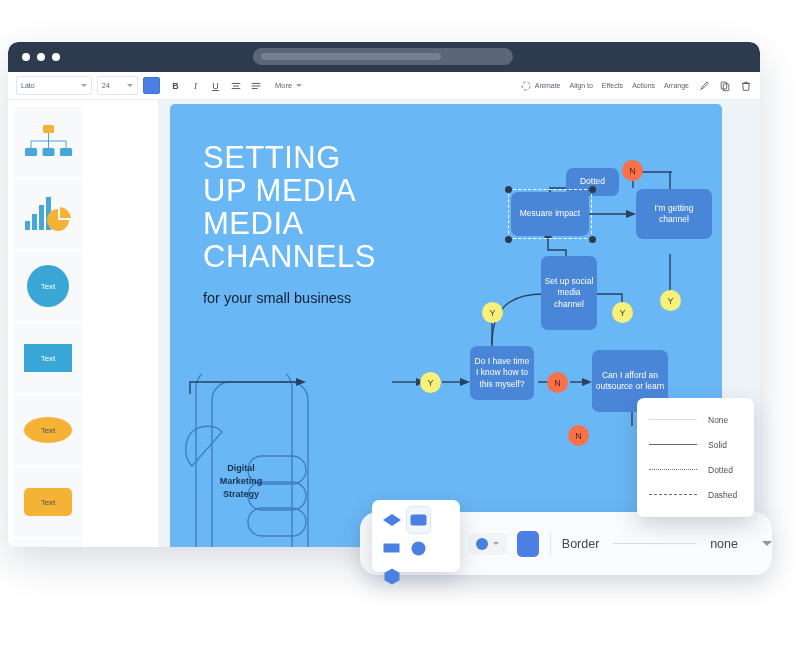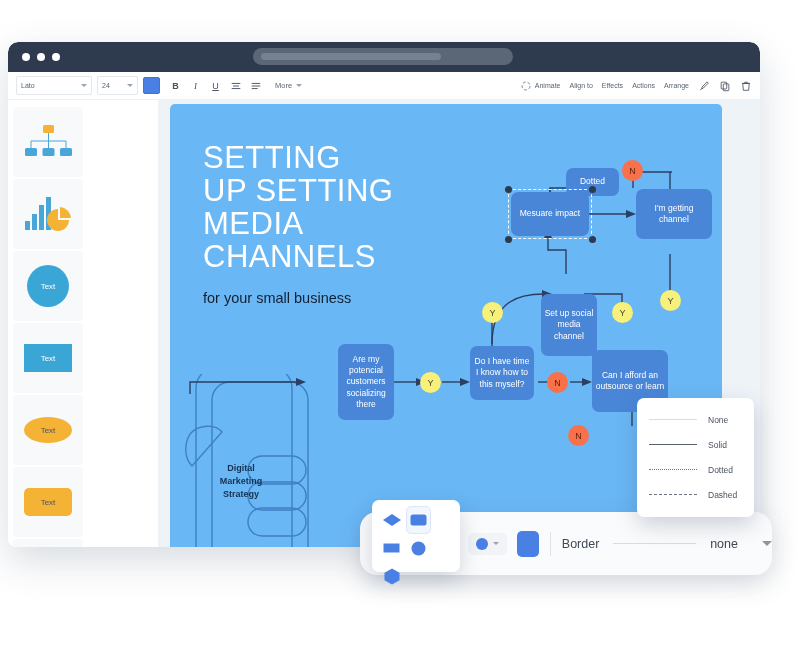--- a/index.html
+++ b/index.html
@@ -316,21 +316,21 @@
         </div>
 
       </div>
     </div>
 
     <div class="canvas-wrap">
       <div class="slide">
 
         <div class="slide-title">
           <div>SETTING</div>
-          <div>UP SETTING</div>
+          <div>UP MEDIA</div>
           <div>MEDIA</div>
           <div>CHANNELS</div>
         </div>
         <div class="slide-sub">for your small business</div>
 
         <svg class="phone-ill" width="180" height="180" viewBox="0 0 180 180">
           <g fill="none" stroke="#3f7fc4" stroke-width="1.4">
             <rect x="14" y="-6" width="96" height="200" rx="20"></rect>
             <rect x="30" y="8" width="96" height="186" rx="18"></rect>
             <path d="M8 60 C2 70 2 84 10 92 L40 58 C34 50 16 50 8 60 Z"></path>
@@ -406,27 +406,24 @@
         <div class="sel-box" style="left:338px;top:85px;width:84px;height:50px;"></div>
         <div class="handle" style="left:335px;top:82px;"></div>
         <div class="handle" style="left:419px;top:82px;"></div>
         <div class="handle" style="left:335px;top:132px;"></div>
         <div class="handle" style="left:419px;top:132px;"></div>
 
         <div class="node" style="left:466px;top:85px;width:76px;height:50px;">
           <span>I'm getting channel</span>
         </div>
 
-        <div class="node" style="left:371px;top:152px;width:56px;height:62px;margin-top:38px;">
+        <div class="node" style="left:371px;top:152px;width:56px;height:74px;">
           <span>Set up social media channel</span>
         </div>
 
-        <div class="node" style="left:168px;top:240px;width:56px;height:76px;">
-          <span>Are my potencial customers socializing there</span>
-        </div>
 
         <div class="node" style="left:300px;top:242px;width:64px;height:54px;">
           <span>Do I have time I know how to this myself?</span>
         </div>
 
         <div class="node" style="left:422px;top:246px;width:76px;height:62px;">
           <span>Can I afford an outsource or learn</span>
         </div>
 
         <div class="badge n" style="left:452px;top:56px;">

